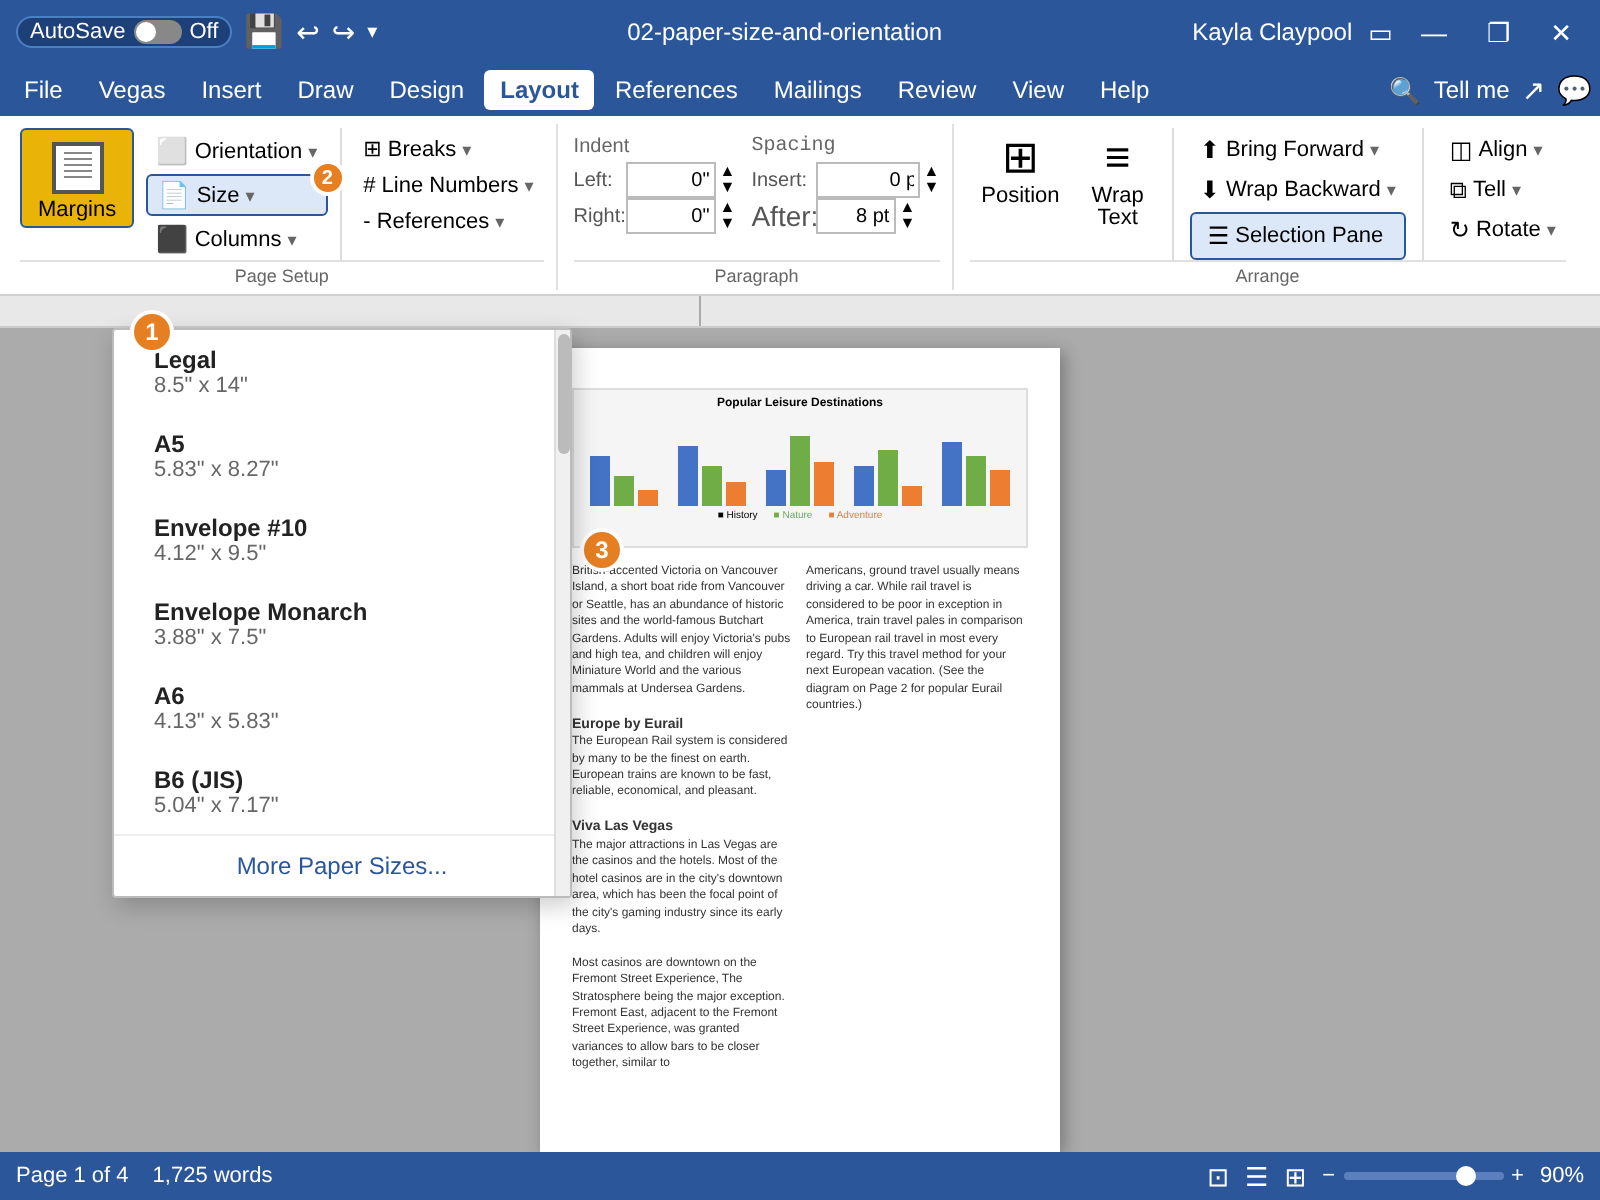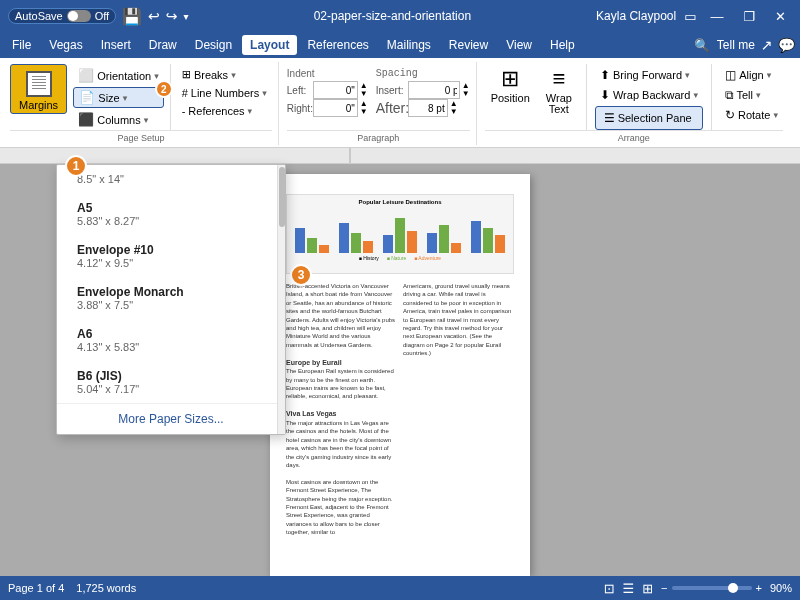--- a/index.html
+++ b/index.html
@@ -571,20 +571,21 @@
   </svg>
 </div>
 
 <div style="display:flex; height:calc(600px - 32px - 26px - 90px - 16px - 24px); position:relative;">
 
   <div class="paper-size-dropdown">
 
     <div class="badge" style="top:-10px; left:8px;">1</div>
     <div class="dropdown-scroll">
       <div class="paper-size-item">
+        <div class="paper-size-name">Legal</div>
         <div class="paper-size-dims">8.5" x 14"</div>
       </div>
       <div class="paper-size-item">
         <div class="paper-size-name">A5</div>
         <div class="paper-size-dims">5.83" x 8.27"</div>
       </div>
       <div class="paper-size-item">
         <div class="paper-size-name">Envelope #10</div>
         <div class="paper-size-dims">4.12" x 9.5"</div>
       </div>

